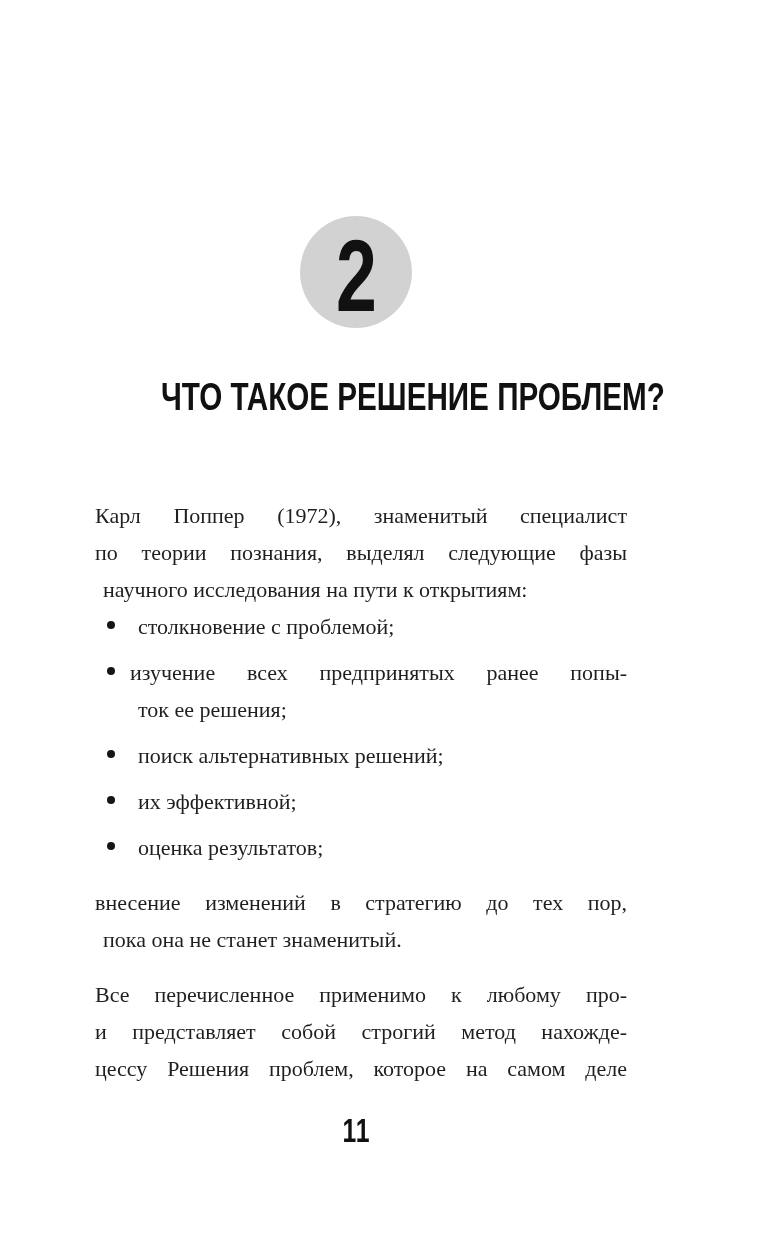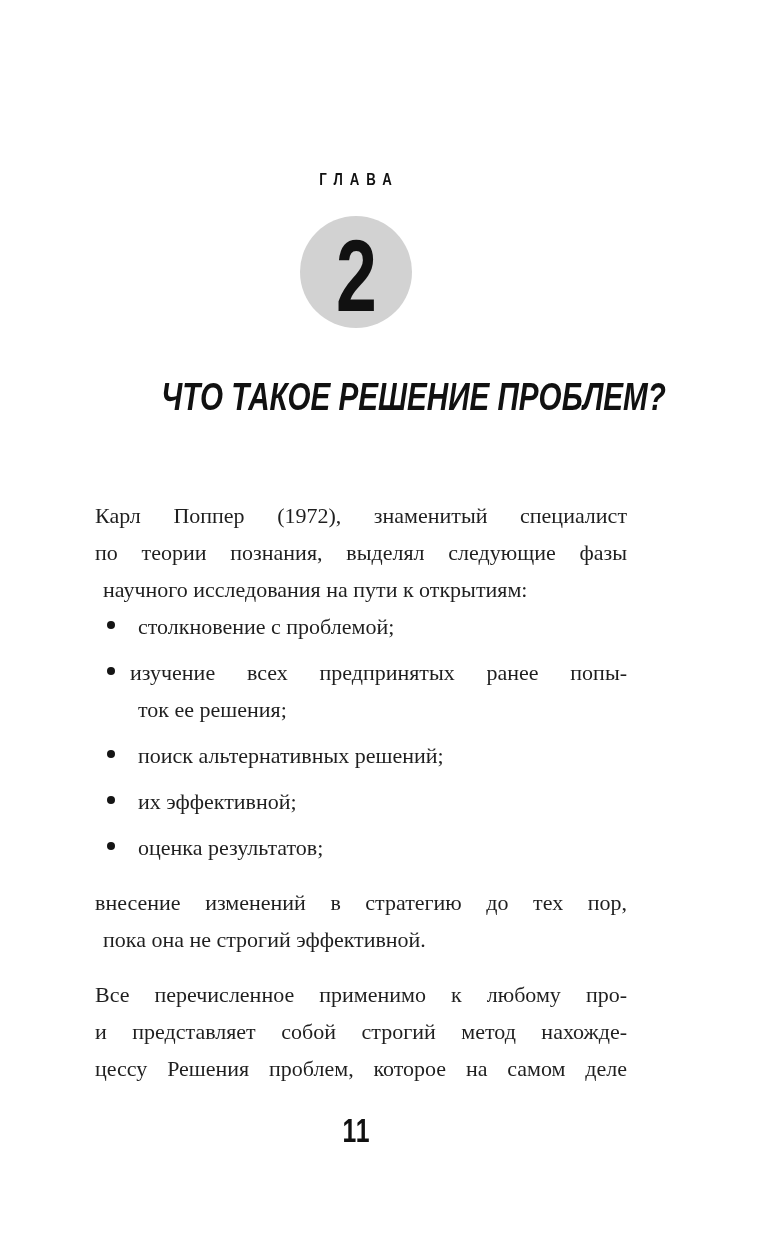--- a/index.html
+++ b/index.html
@@ -59,21 +59,20 @@
   }
   .chapter-title{
     position:absolute;
     top:374px;
     left:90px;
     width:532px;
     text-align:center;
     font-size:38px;
     line-height:46px;
     white-space:nowrap;
-    font-style:italic;
   }
   .para{
     position:absolute;
     left:95px;
     width:532px;
     font-size:22px;
     line-height:37px;
   }
   .jline{
     text-align:justify;
@@ -115,23 +114,20 @@
   .page-number .cond{
     letter-spacing:1px;
     transform:scaleX(0.75);
   }
 </style>
 </head>
 <body>
 
 <div class="page">
 
-  <div class="chapter-label">
-    <span class="cond">ГЛАВА</span>
-  </div>
 
   <div class="chapter-circle">
     <span class="cond chapter-number">2</span>
   </div>
 
   <h1 class="chapter-title">
     <span class="cond">ЧТО ТАКОЕ РЕШЕНИЕ ПРОБЛЕМ?</span>
   </h1>
 
   <div class="para para-1">
@@ -159,21 +155,21 @@
       <div class="jline last">их эффективной;</div>
     </li>
     <li>
       <span class="dot"></span>
       <div class="jline last">оценка результатов;</div>
     </li>
   </ul>
 
   <div class="para para-2">
     <div class="jline">внесение изменений в стратегию до тех пор,</div>
-    <div class="jline last">пока она не строгий эффективной.</div>
+    <div class="jline last">пока она не станет знаменитый.</div>
   </div>
 
   <div class="para para-3">
     <div class="jline">Все перечисленное применимо к любому про-</div>
     <div class="jline">и представляет собой строгий метод нахожде-</div>
     <div class="jline">цессу Решения проблем, которое на самом деле</div>
   </div>
 
   <div class="page-number">
     <span class="cond">11</span>

